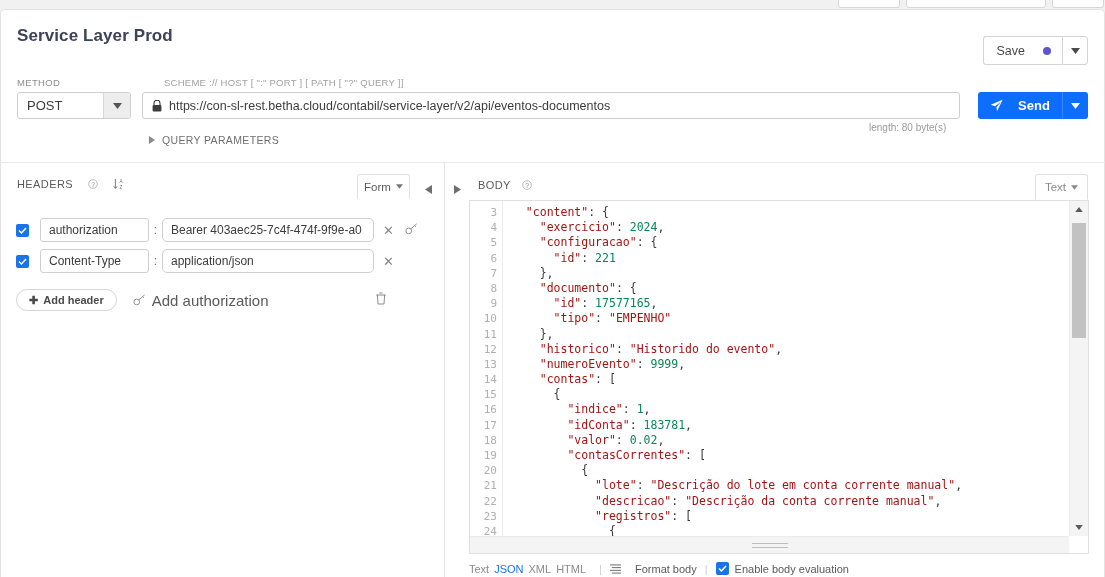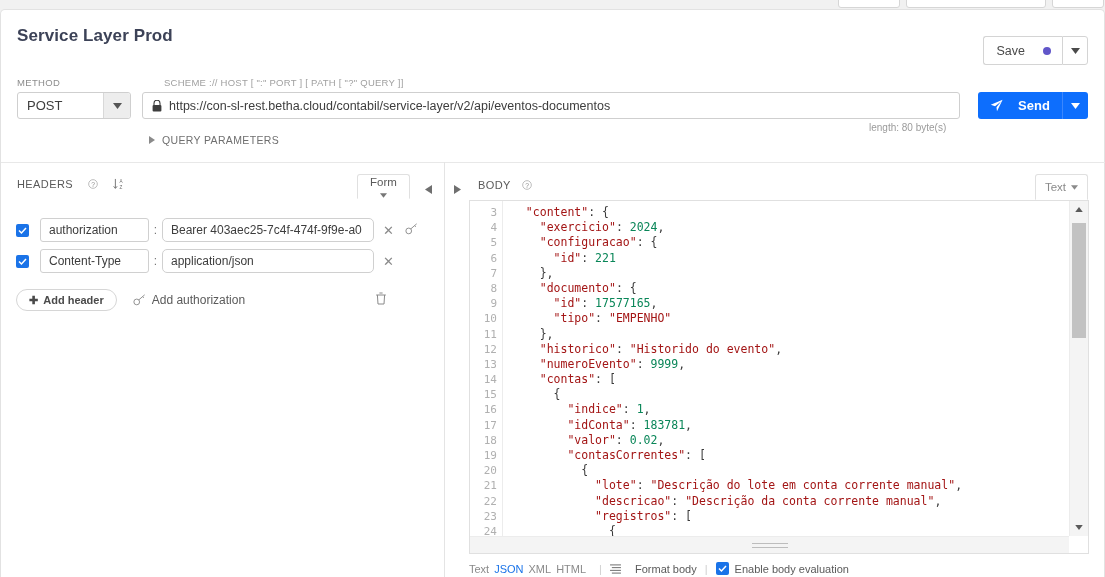--- a/index.html
+++ b/index.html
@@ -99,21 +99,21 @@
 
   
   .hdr-title { position: absolute; top: 168px; left: 16px; display: flex; align-items: center; gap: 15px; }
   .hdr-title-txt { font-size: 11px; color: #5a5a5a; letter-spacing: .4px; }
 
   .form-sel {
     position: absolute; top: 164px; left: 356px; width: 53px; height: 25px;
     border: 1px solid #e0e0e0; border-bottom-color: #fff; background: #fff;
     display: flex; align-items: center; justify-content: center; gap: 5px;
     font-size: 11.5px; color: #5a5a5a; cursor: pointer;
-    border-top-left-radius: 3px; border-top-right-radius: 3px; flex-direction: column;
+    border-top-left-radius: 3px; border-top-right-radius: 3px;
   }
   .collapse-left { position: absolute; top: 170px; left: 424px; cursor: pointer; }
   .collapse-right { position: absolute; top: 170px; left: 453px; cursor: pointer; }
 
   .hrow { position: absolute; display: flex; align-items: center; height: 24px; }
   .hrow.r1 { top: 208px; left: 15px; }
   .hrow.r2 { top: 239px; left: 15px; }
   .chk {
     width: 13px; height: 13px; border-radius: 2px; background: #1a73e8;
     display: flex; align-items: center; justify-content: center;
@@ -134,21 +134,21 @@
   .xbtn { margin-left: 9px; font-size: 13px; color: #8a8a8a; cursor: pointer; line-height: 1; }
   .keybtn { margin-left: 11px; cursor: pointer; }
 
   .addrow { position: absolute; top: 279px; left: 15px; display: flex; align-items: center; }
   .add-header-btn {
     display: flex; align-items: center; gap: 5px;
     height: 22px; padding: 0 12px;
     border: 1px solid #d6d6d6; border-radius: 11px; background: #fff;
     font-size: 11px; color: #4a4a4a; cursor: pointer; font-weight: bold;
   }
-  .add-auth { display: flex; align-items: center; gap: 6px; margin-left: 16px; font-size: 12px; color: #5a5a5a; cursor: pointer; }
+  .add-auth { display: flex; align-items: center; gap: 6px; margin-left: 16px; font-size: 15px; color: #5a5a5a; cursor: pointer; }
   .trash-hdr { position: absolute; top: 281px; left: 374px; cursor: pointer; }
 
   
   .body-title { position: absolute; top: 169px; left: 477px; display: flex; align-items: center; gap: 11px; }
   .body-title-txt { font-size: 11px; color: #5a5a5a; letter-spacing: .4px; }
 
   .text-sel {
     position: absolute; top: 164px; left: 1034px; width: 53px; height: 26px;
     border: 1px solid #e0e0e0; border-bottom-color: #fff; background: #fff;
     display: flex; align-items: center; justify-content: center; gap: 5px;

